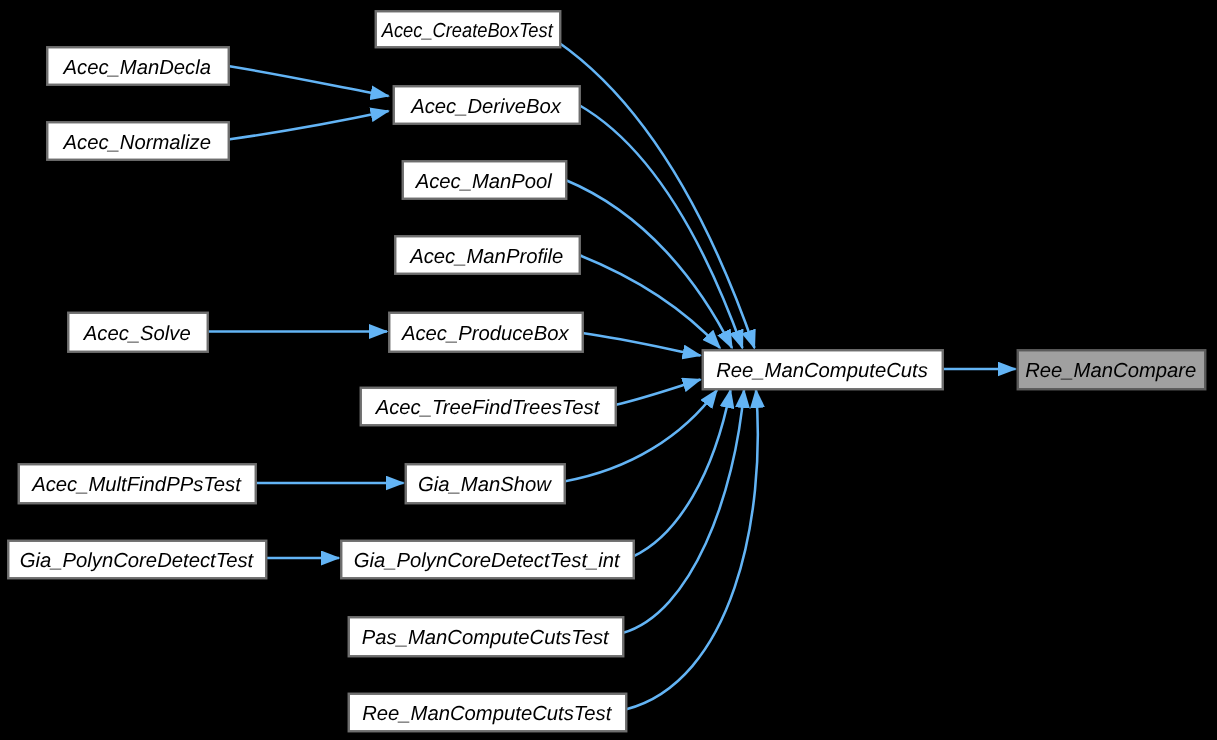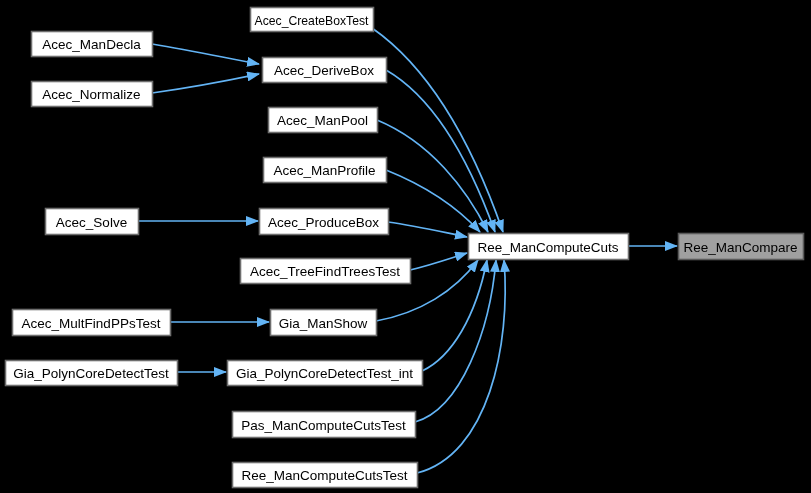--- a/index.html
+++ b/index.html
@@ -7,20 +7,21 @@
     padding: 0;
     background: #000000;
     width: 811px;
     height: 493px;
     overflow: hidden;
     font-family: "Liberation Sans", "DejaVu Sans", sans-serif;
   }
   .graph-wrap {
     width: 811px;
     height: 388px;
+    font-style: italic;
   }
   svg {
     display: block;
   }
   svg text {
     font-family: "Liberation Sans", "DejaVu Sans", sans-serif;
     font-size: 13.5px;
   }
   svg g[data-interactable="true"] {
     cursor: pointer;

